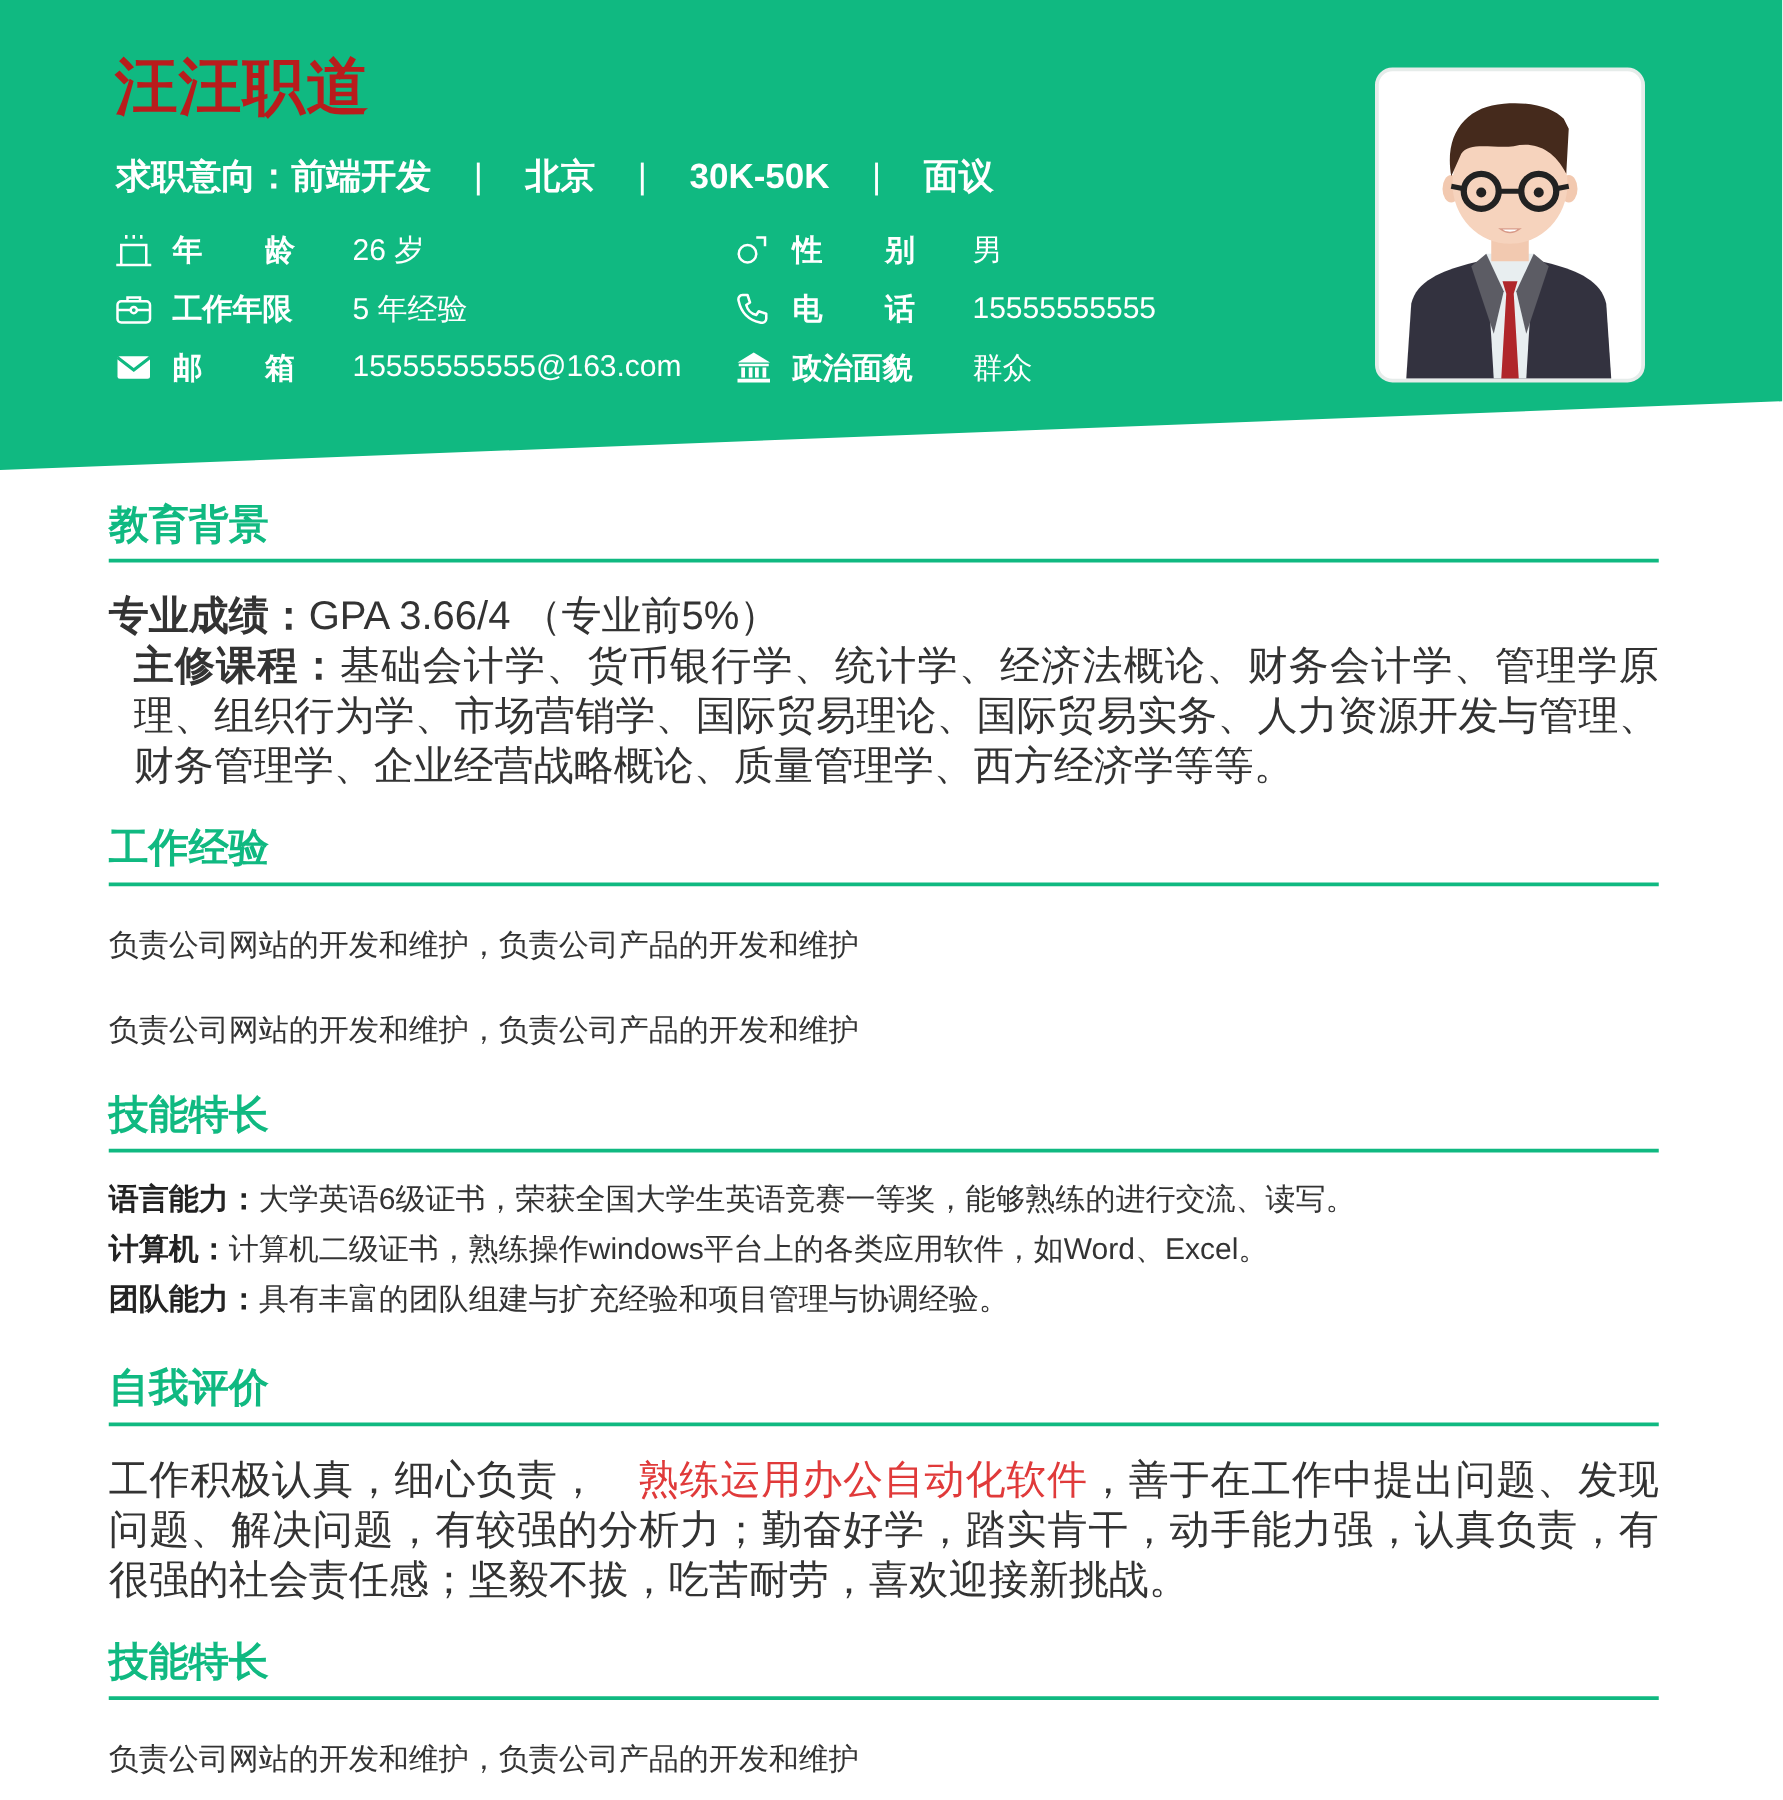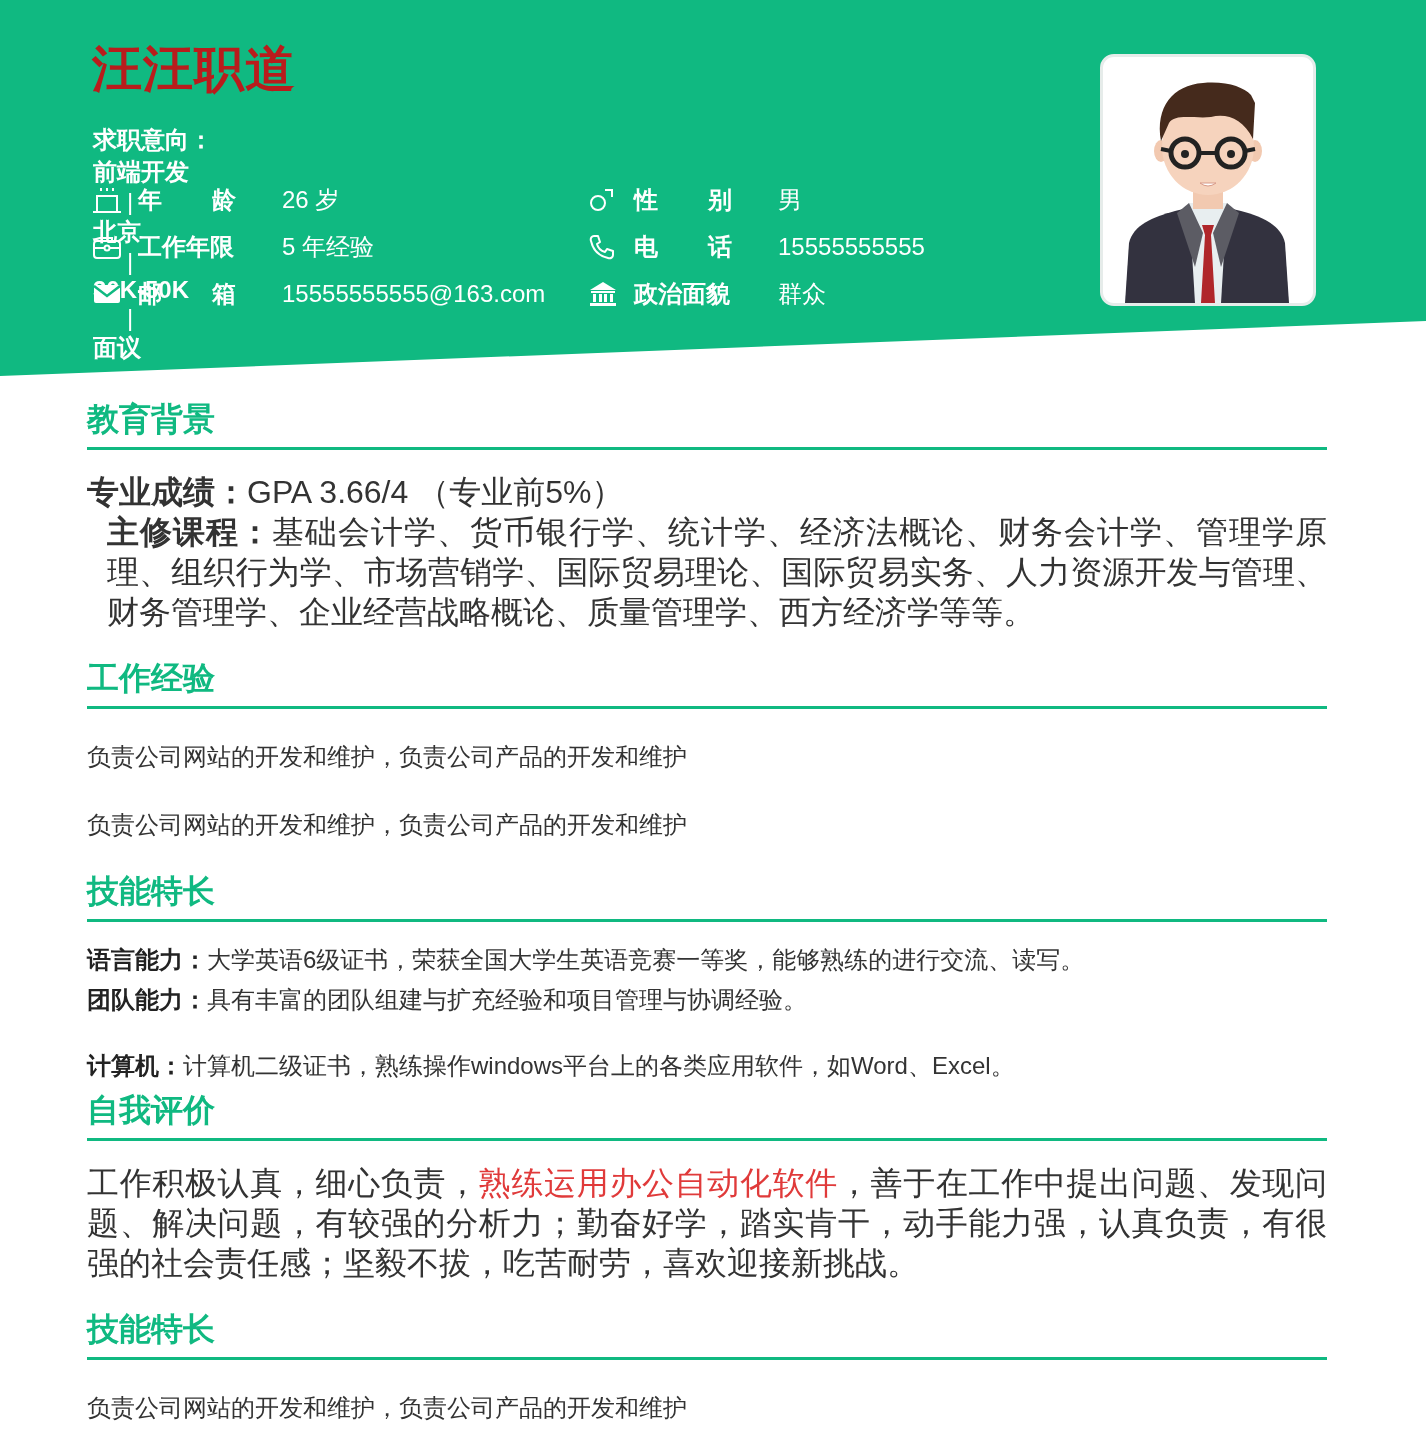--- a/index.html
+++ b/index.html
@@ -11,22 +11,22 @@
       background: #10b981;
       clip-path: polygon(0 0, 1426px 0, 1426px 321px, 0 376px);
     }
     .name {
       position: absolute; left: 92px; top: 38px;
       font-size: 50px; font-weight: bold; color: #b91c1c; letter-spacing: 1px;
       line-height: 62px;
     }
     .intent {
       position: absolute; left: 93px; top: 124px; height: 34px;
-      display: flex; 
-      font-size: 24px; font-weight: bold; color: #ffffff; flex-direction: column;
+      display: flex; align-items: center;
+      font-size: 28px; font-weight: bold; color: #ffffff;
     }
     .intent .sep { display: inline-block; margin: 0 34px; font-weight: normal; }
     .info-grid {
       position: absolute; left: 92px; top: 182px;
       display: grid; grid-template-columns: 496px 400px; row-gap: 11px;
     }
     .info-row { display: flex; align-items: center; height: 36px; color: #ffffff; font-size: 24px; }
     .info-row .icon { width: 32px; height: 28px; display: flex; align-items: center; justify-content: flex-start; margin-right: 14px; }
     .info-row .label { width: 144px; font-weight: bold; display: flex; justify-content: space-between; padding-right: 46px; }
     .info-row .label.full { justify-content: flex-start; }
@@ -39,21 +39,21 @@
 
     .content { position: absolute; left: 87px; top: 395px; width: 1240px; }
     .section { margin-bottom: 0; }
     .section-title {
       font-size: 32px; font-weight: bold; color: #10b981; line-height: 48px; height: 48px;
     }
     .section-line { height: 3px; background: #10b981; margin-top: 4px; margin-bottom: 22px; }
     .line { font-size: 24px; line-height: 40px; color: #333333; }
     .line b { font-weight: bold; color: #222222; }
     .para { font-size: 32px; line-height: 40px; color: #333333; text-align: justify; }
-    .highlight { color: #e03a3a; }
+    .highlight { color: #e03a3a; margin-left: 32px; }
     .work-item { font-size: 24px; line-height: 40px; margin-bottom: 17px; margin-top: 28px; }
   </style>
 </head>
 <body>
 
 <div class="header-bg"></div>
 
 <div class="name">汪汪职道</div>
 
 <div class="intent">
@@ -209,26 +209,26 @@
     <div class="work-item">负责公司网站的开发和维护，负责公司产品的开发和维护</div>
     <div class="work-item" style="margin-bottom:22px;">负责公司网站的开发和维护，负责公司产品的开发和维护</div>
   </section>
 
   <section class="section">
     <div class="section-title">技能特长</div>
     <div class="section-line" style="margin-bottom:18px;"></div>
     <div class="line">
       <b>语言能力：</b><span>大学英语6级证书，荣获全国大学生英语竞赛一等奖，能够熟练的进行交流、读写。</span>
     </div>
+    <div class="line">
+      <b>计算机：</b><span>计算机二级证书，熟练操作windows平台上的各类应用软件，如Word、Excel。</span>
+    </div>
     <div class="line" style="margin-bottom:26px;">
       <b>团队能力：</b><span>具有丰富的团队组建与扩充经验和项目管理与协调经验。</span>
     </div>
-    <div class="line">
-      <b>计算机：</b><span>计算机二级证书，熟练操作windows平台上的各类应用软件，如Word、Excel。</span>
-    </div>
   </section>
 
   <section class="section">
     <div class="section-title">自我评价</div>
     <div class="section-line"></div>
     <div class="para" style="margin-bottom:22px;">
       <span>工作积极认真，细心负责，</span><span class="highlight">熟练运用办公自动化软件</span><span>，善于在工作中提出问题、发现问题、解决问题，有较强的分析力；勤奋好学，踏实肯干，动手能力强，认真负责，有很强的社会责任感；坚毅不拔，吃苦耐劳，喜欢迎接新挑战。</span>
     </div>
   </section>
 

